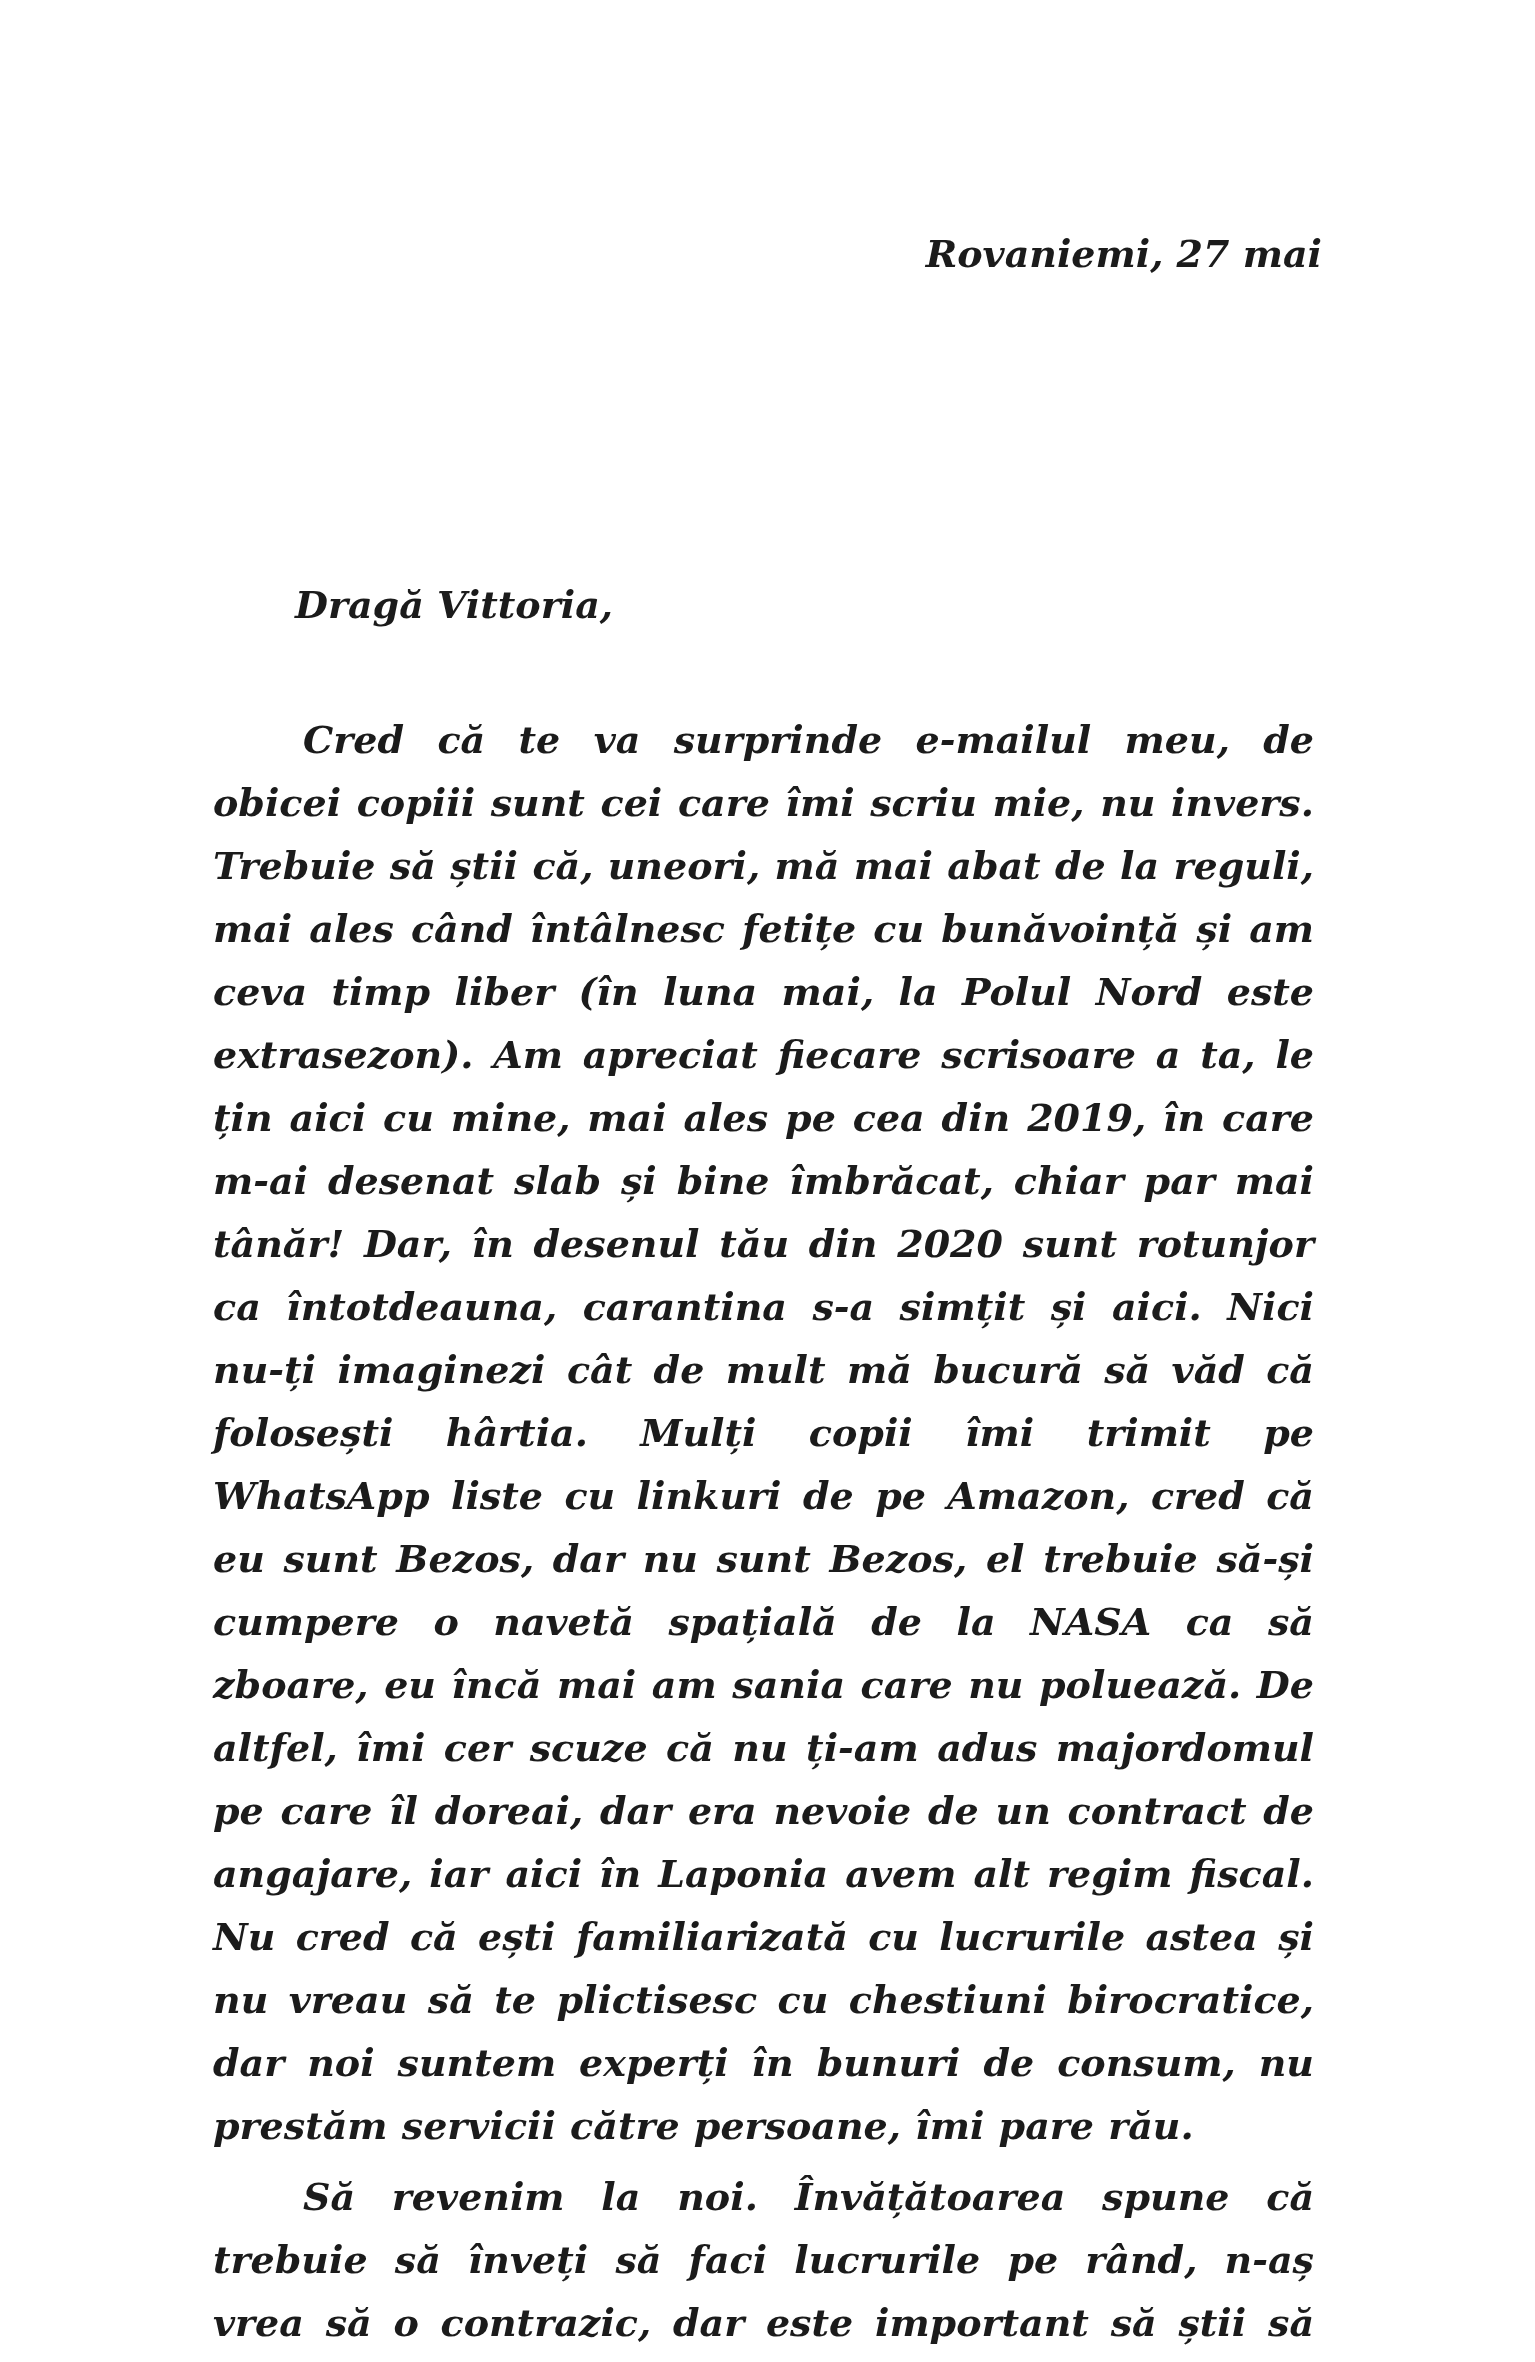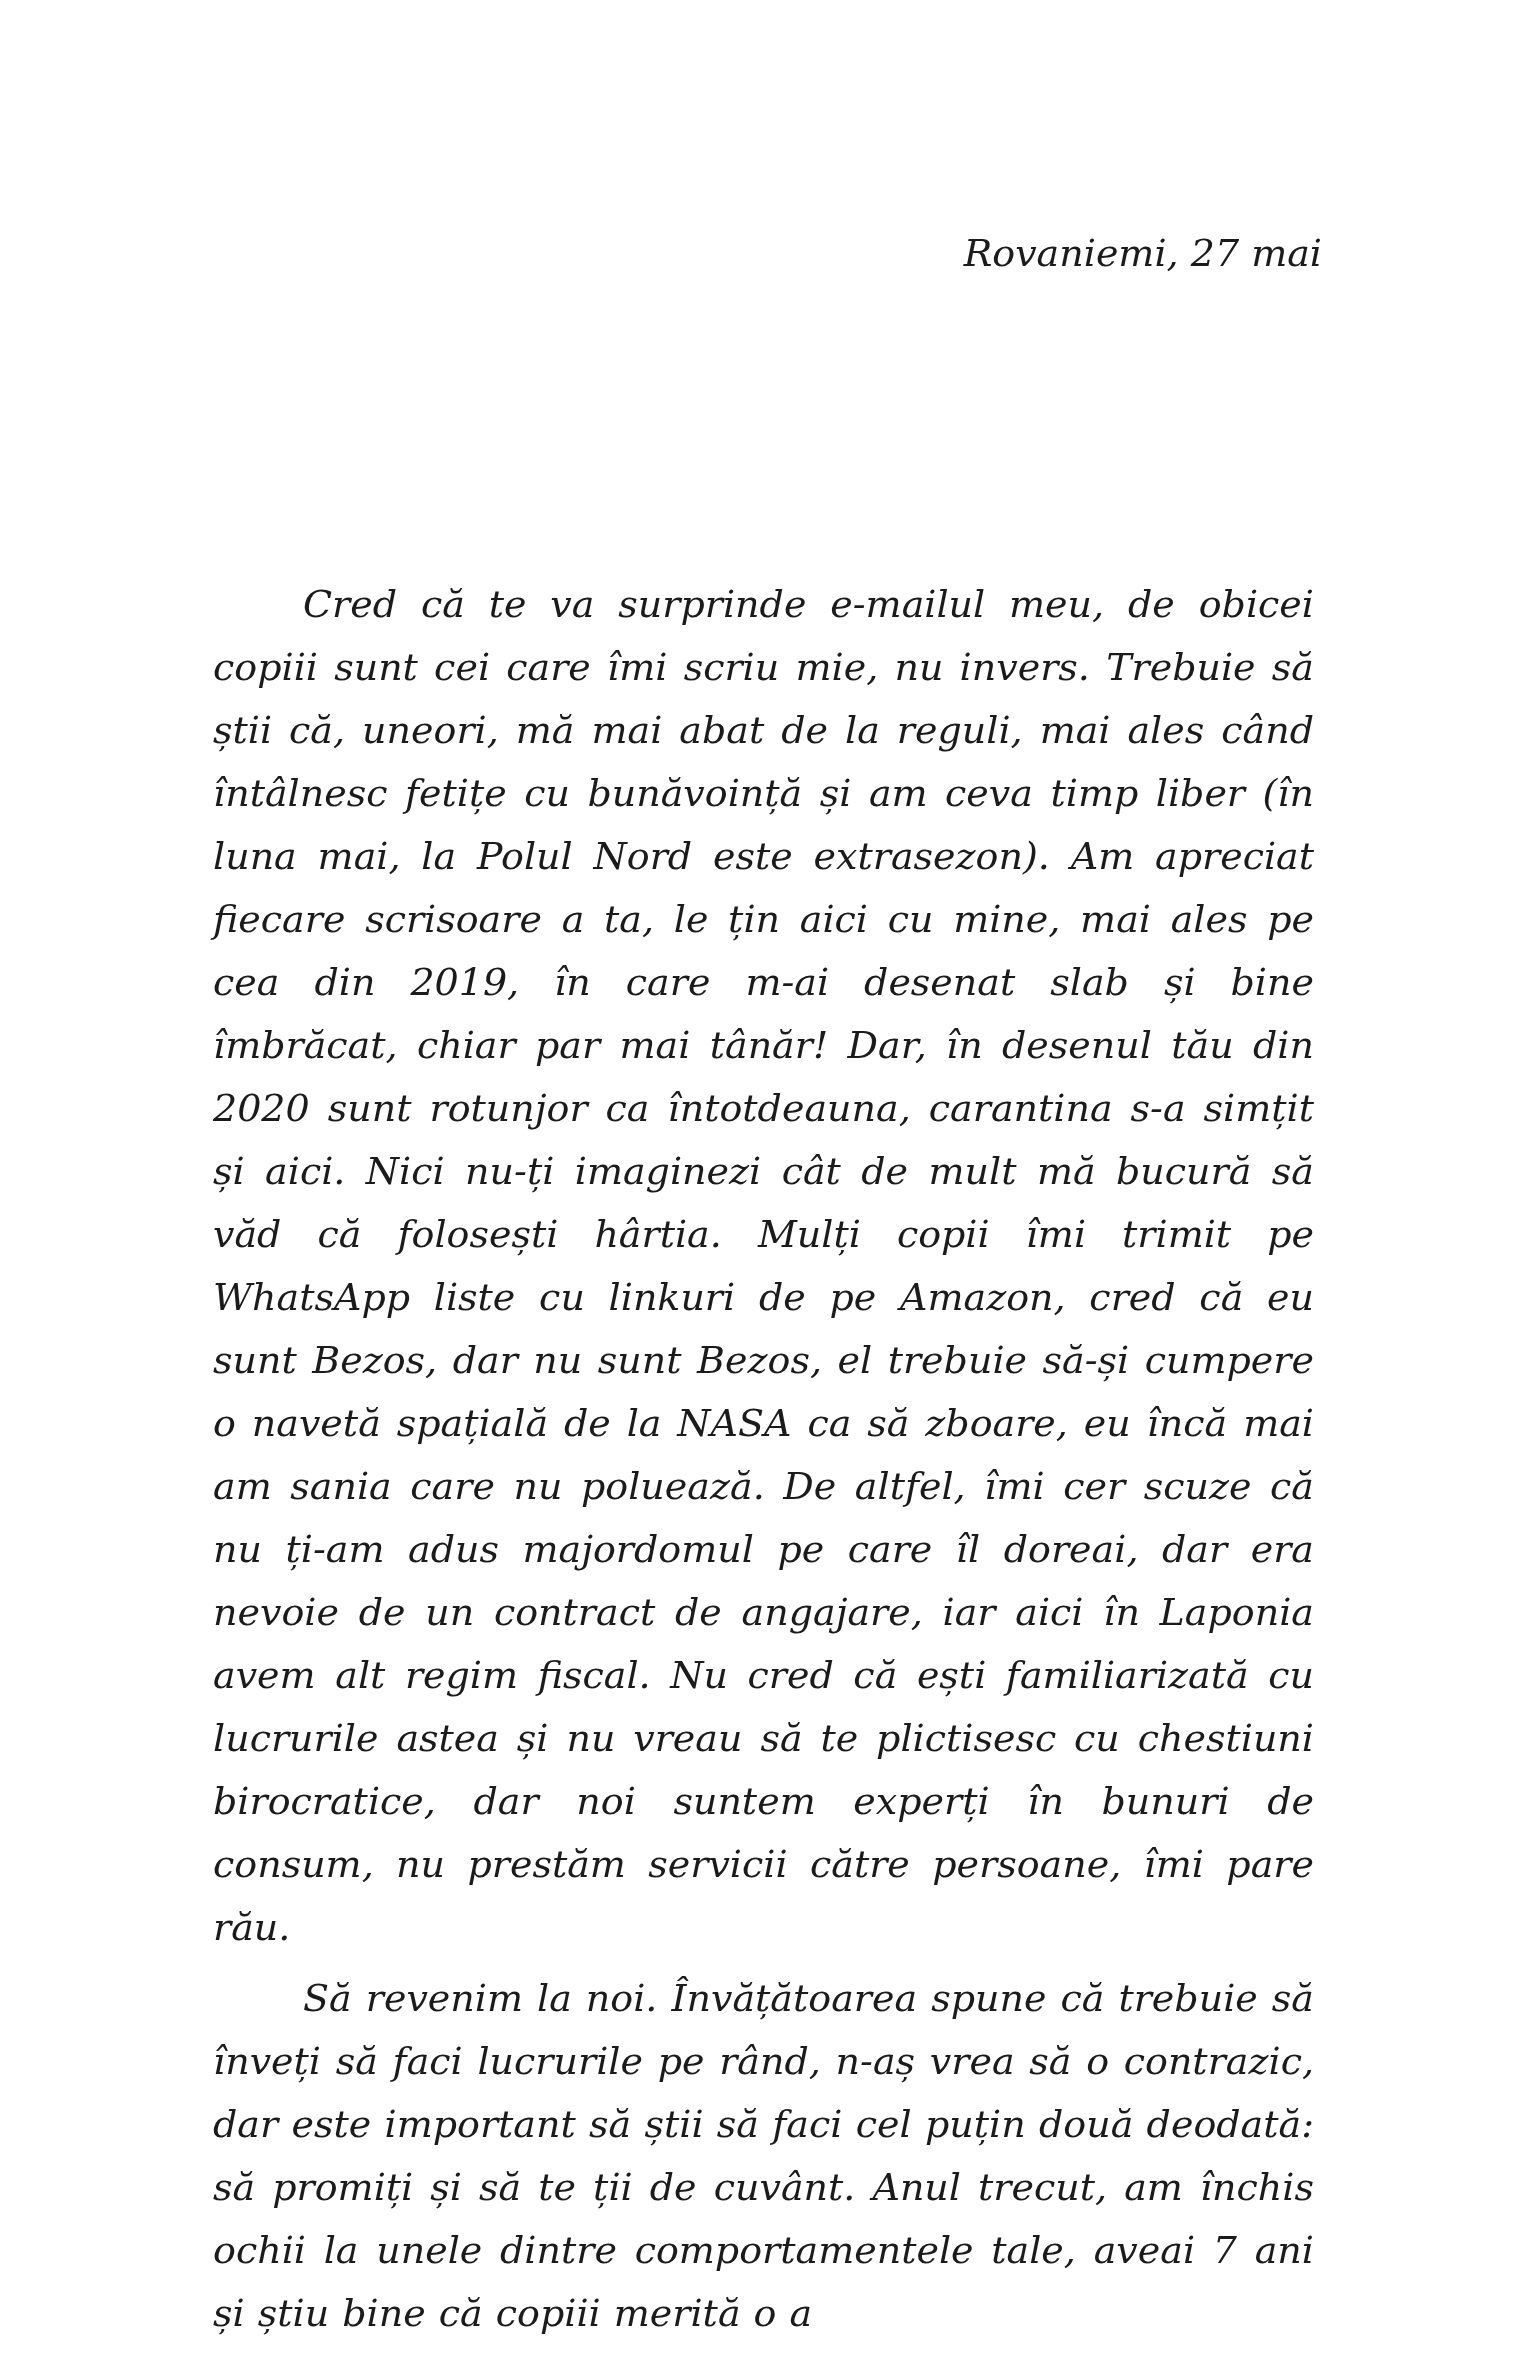--- a/index.html
+++ b/index.html
@@ -14,20 +14,21 @@
     margin: 0 auto;
     background: #ffffff;
     box-sizing: border-box;
     padding: 222px 178px 0 170px;
     font-family: "DejaVu Serif", "Liberation Serif", serif;
     font-style: italic;
     font-size: 38px;
     line-height: 63px;
     color: #1b1b1b;
     overflow: hidden;
+    font-weight: bold;
   }
   .dateline {
     text-align: right;
     margin: 0 0 288px 0;
   }
   .salutation {
     text-indent: 90px;
     margin: 0 0 72px 0;
   }
   .para {
@@ -36,17 +37,18 @@
     text-indent: 90px;
     word-spacing: 1px;
   }
 </style>
 </head>
 <body>
 
 <div class="page">
   <div class="dateline">Rovaniemi, 27 mai</div>
 
+  <div class="salutation">Dragă Vittoria,</div>
 
   <p class="para">Cred că te va surprinde e-mailul meu, de obicei copiii sunt cei care îmi scriu mie, nu invers. Trebuie să știi că, uneori, mă mai abat de la reguli, mai ales când întâlnesc fetițe cu bunăvoință și am ceva timp liber (în luna mai, la Polul Nord este extrasezon). Am apreciat fiecare scrisoare a ta, le țin aici cu mine, mai ales pe cea din 2019, în care m-ai desenat slab și bine îmbrăcat, chiar par mai tânăr! Dar, în desenul tău din 2020 sunt rotunjor ca întotdeauna, carantina s-a simțit și aici. Nici nu-ți imaginezi cât de mult mă bucură să văd că folosești hârtia. Mulți copii îmi trimit pe WhatsApp liste cu linkuri de pe Amazon, cred că eu sunt Bezos, dar nu sunt Bezos, el trebuie să-și cumpere o navetă spațială de la NASA ca să zboare, eu încă mai am sania care nu poluează. De altfel, îmi cer scuze că nu ți-am adus majordomul pe care îl doreai, dar era nevoie de un contract de angajare, iar aici în Laponia avem alt regim fiscal. Nu cred că ești familiarizată cu lucrurile astea și nu vreau să te plictisesc cu chestiuni birocratice, dar noi suntem experți în bunuri de consum, nu prestăm servicii către persoane, îmi pare rău.</p>
 
   <p class="para">Să revenim la noi. Învățătoarea spune că trebuie să înveți să faci lucrurile pe rând, n-aș vrea să o contrazic, dar este important să știi să faci cel puțin două deodată: să promiți și să te ții de cuvânt. Anul trecut, am închis ochii la unele dintre comportamentele tale, aveai 7 ani și știu bine că copiii merită o a</p>
 </div>
 
 </body></html>

